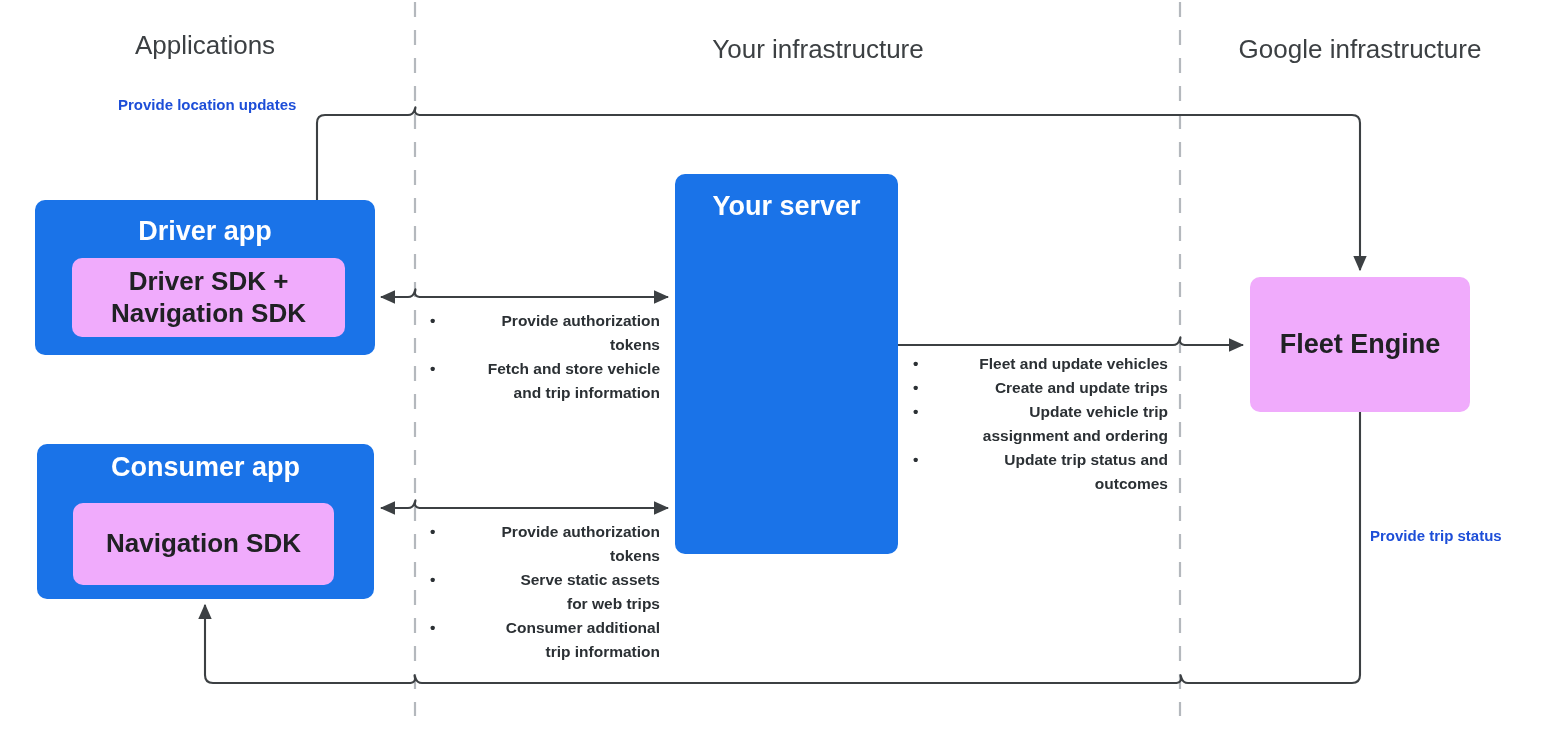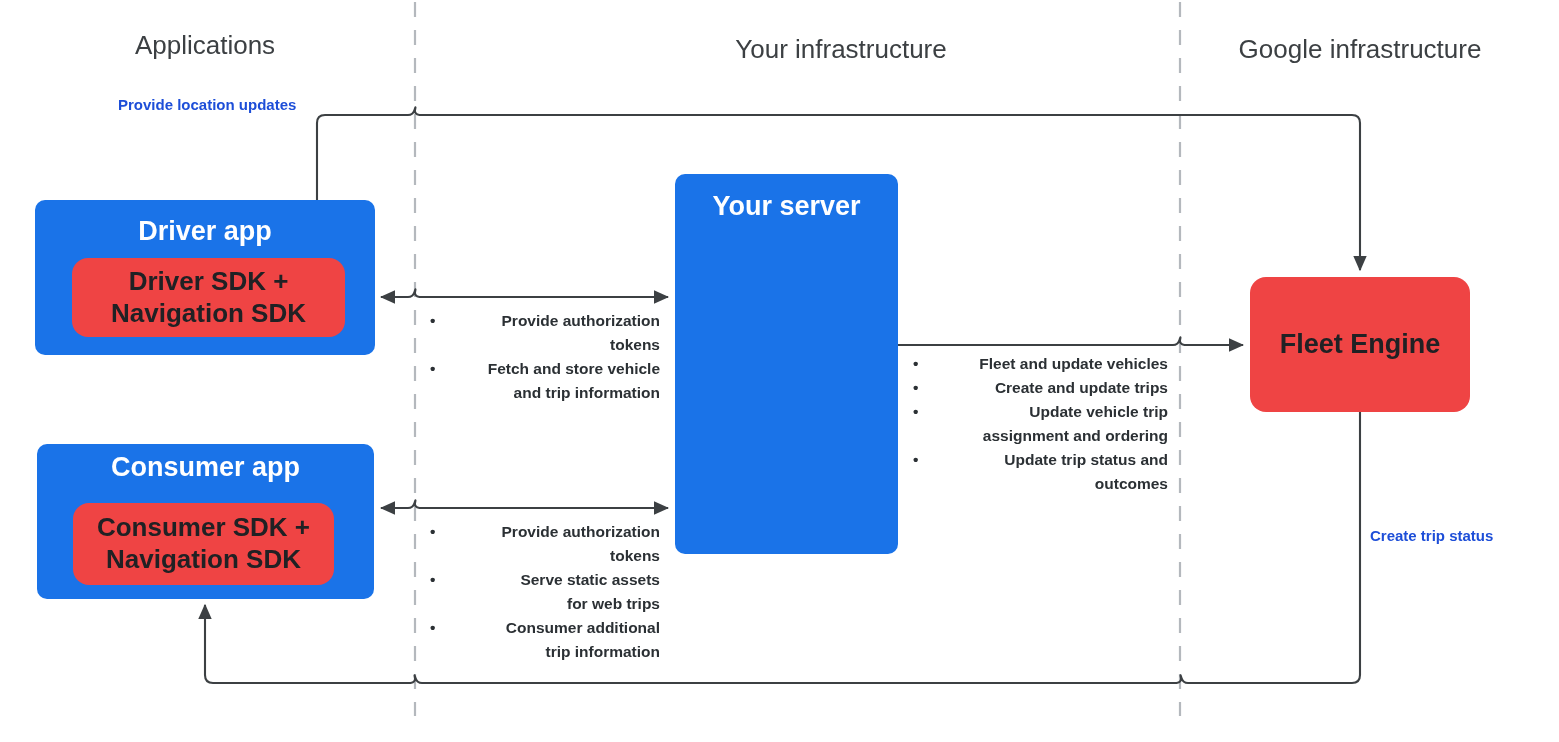--- a/index.html
+++ b/index.html
@@ -34,22 +34,22 @@
   }
   .node {
     position: absolute;
     box-sizing: border-box;
   }
   .node-blue {
     background: #1a73e8;
     border-radius: 10px;
   }
   .node-yellow {
-    background: #ef4444;
-    border-radius: 16px;
+    background: #f0abfc;
+    border-radius: 10px;
   }
   .node-title-white {
     font-family: "Liberation Sans", sans-serif;
     font-size: 27px;
     font-weight: bold;
     color: #ffffff;
     text-align: center;
     white-space: nowrap;
   }
   .node-title-dark {
@@ -132,60 +132,59 @@
 
     <path d="M 1360 412 L 1360 675 Q 1360 683 1352 683
              L 1188 683
              q -5 0 -6.5 -5 q -1.5 -5 -0.6 -0.5 q 1 4.5 -4.4 5.5
              L 422 683
              q -5 0 -6.5 -5 q -1.5 -5 -0.6 -0.5 q 1 4.5 -4.4 5.5
              L 213 683 Q 205 683 205 675 L 205 605" fill="none" stroke="#3c4043" stroke-width="2.1" marker-end="url(#arrow-end)"></path>
   </svg>
 
   <div class="zone-title" style="left:205px; top:30px;">Applications</div>
-  <div class="zone-title" style="left:841px; top:34px;">Your infrastructure</div>
+  <div class="zone-title" style="left:818px; top:34px;">Your infrastructure</div>
   <div class="zone-title" style="left:1360px; top:34px;">Google infrastructure</div>
 
   <div class="node node-blue" style="left:35px; top:200px; width:340px; height:155px;">
     <div class="node-title-white" style="position:absolute; left:0; top:16px; width:100%;">Driver app</div>
     <div class="node node-yellow" style="left:37px; top:58px; width:273px; height:79px;">
       <div class="center-flex">
         <div class="node-title-dark">
           <div>Driver SDK +</div>
           <div>Navigation SDK</div>
         </div>
       </div>
     </div>
   </div>
 
   <div class="node node-blue" style="left:37px; top:444px; width:337px; height:155px;">
     <div class="node-title-white" style="position:absolute; left:0; top:8px; width:100%;">Consumer app</div>
     <div class="node node-yellow" style="left:36px; top:59px; width:261px; height:82px;">
       <div class="center-flex">
         <div class="node-title-dark">
-          <div>Consumer SDK +</div>
           <div>Navigation SDK</div>
         </div>
       </div>
     </div>
   </div>
 
   <div class="node node-blue" style="left:675px; top:174px; width:223px; height:380px;">
     <div class="node-title-white" style="position:absolute; left:0; top:17px; width:100%;">Your server</div>
   </div>
 
   <div class="node node-yellow" style="left:1250px; top:277px; width:220px; height:135px;">
     <div class="center-flex">
       <div class="node-title-dark" style="font-size:27px;">Fleet Engine</div>
     </div>
   </div>
 
   <div class="edge-label" style="left:118px; top:96px;">Provide location updates</div>
 
-  <div class="edge-label" style="left:1370px; top:527px;">Create trip status</div>
+  <div class="edge-label" style="left:1370px; top:527px;">Provide trip status</div>
 
   <div class="bullet-list" style="left:430px; top:309px; width:230px;">
     <span class="bullet-row">
       <span>Provide authorization</span><br>
       <span>tokens</span>
     </span>
     <span class="bullet-row">
       <span>Fetch and store vehicle</span><br>
       <span>and trip information</span>
     </span>

